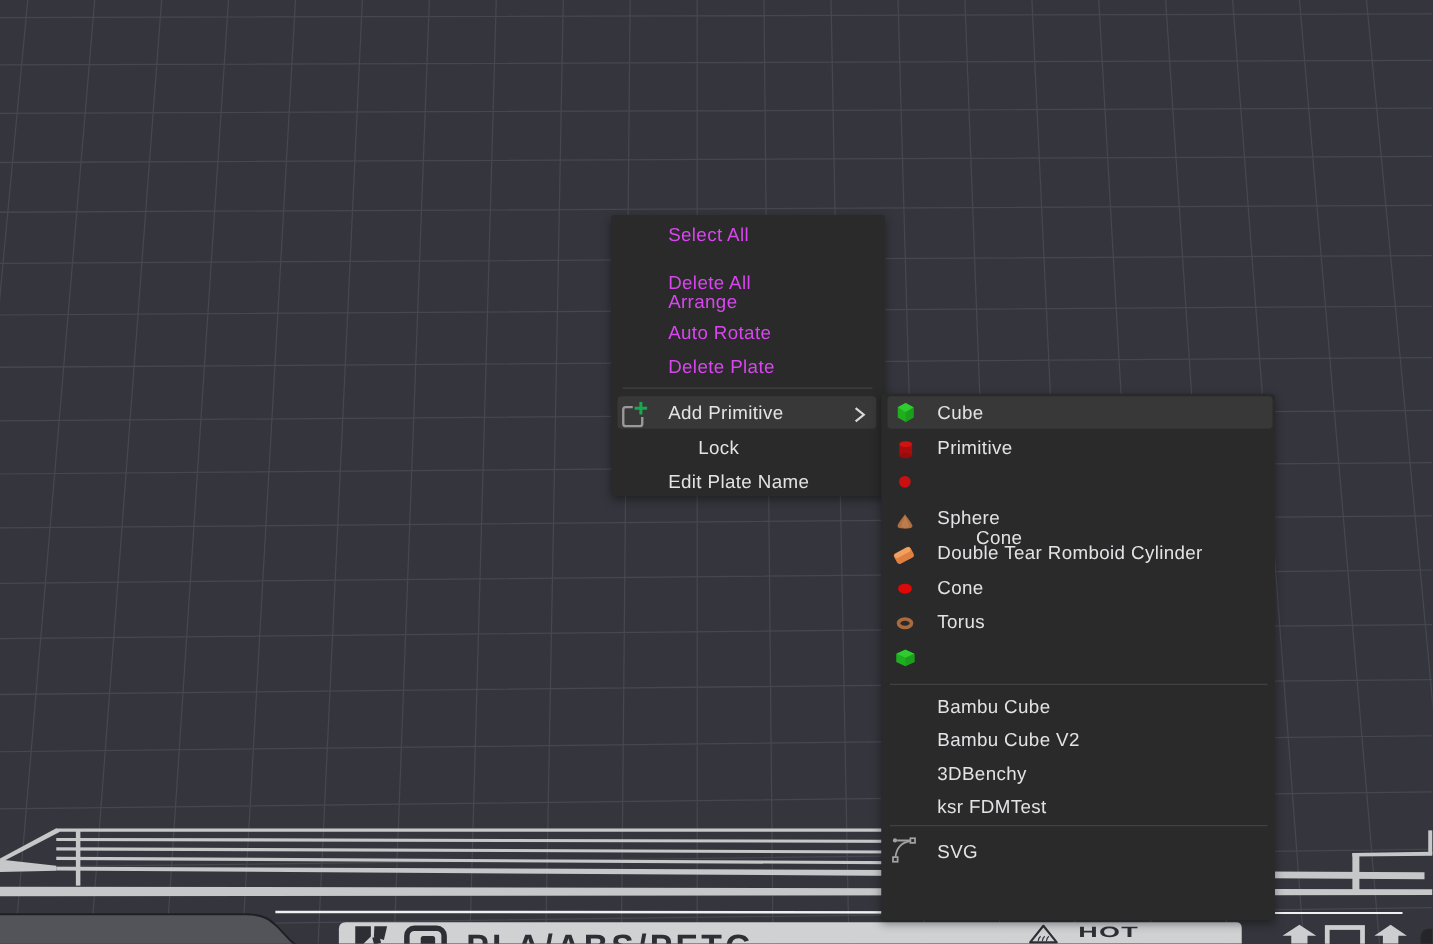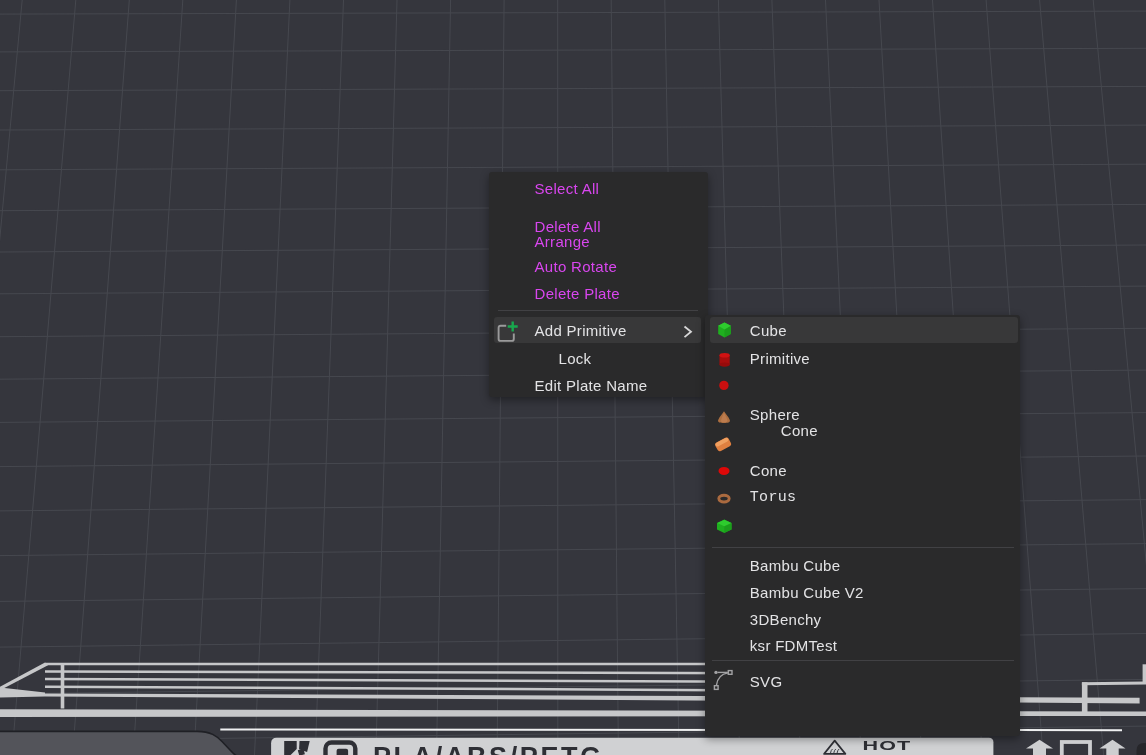--- a/index.html
+++ b/index.html
@@ -79,22 +79,23 @@
   <div class="mi" style="top:172.7px;margin-left:24px;">Lock</div>
   <div class="mi" style="top:199.7px;">Edit Plate Name</div>
 </div>
 
 <div class="menu" style="left:704.8px;top:315.4px;width:315.7px;height:421px;">
   <div class="hl" style="left:5px;top:1.5px;width:308.6px;height:26.6px;"></div>
   <div class="mi" style="top:1.5px;left:45px;">Cube</div>
   <div class="mi" style="top:29.5px;left:45px;">Primitive</div>
   <div class="mi" style="top:57.4px;left:45px;margin-top:28px;">Sphere</div>
   <div class="mi" style="top:102px;left:45px;margin-left:31px;">Cone</div>
+  <div class="mi" style="top:113.3px;left:45px;">Double Tear Romboid Cylinder</div>
   <div class="mi" style="top:141.7px;left:45px;">Cone</div>
-  <div class="mi" style="top:169.1px;left:45px;font-family:Liberation Mono, monospace;">Torus</div>
+  <div class="mi" style="top:169.1px;left:45px;">Torus</div>
   <div class="sep" style="top:231.8px;left:7px;width:302px;"></div>
   <div class="mi" style="top:236.8px;left:45px;">Bambu Cube</div>
   <div class="mi" style="top:263.6px;left:45px;">Bambu Cube V2</div>
   <div class="mi" style="top:290.4px;left:45px;">3DBenchy</div>
   <div class="mi" style="top:316.9px;left:45px;">ksr FDMTest</div>
   <div class="sep" style="top:344.4px;left:7px;width:302px;"></div>
   <div class="mi" style="top:352.6px;left:45px;">SVG</div>
   <svg style="position:absolute;left:0;top:0" width="316" height="380" viewBox="0 0 316 380">
 
     <g transform="translate(13.2,7.4)">

